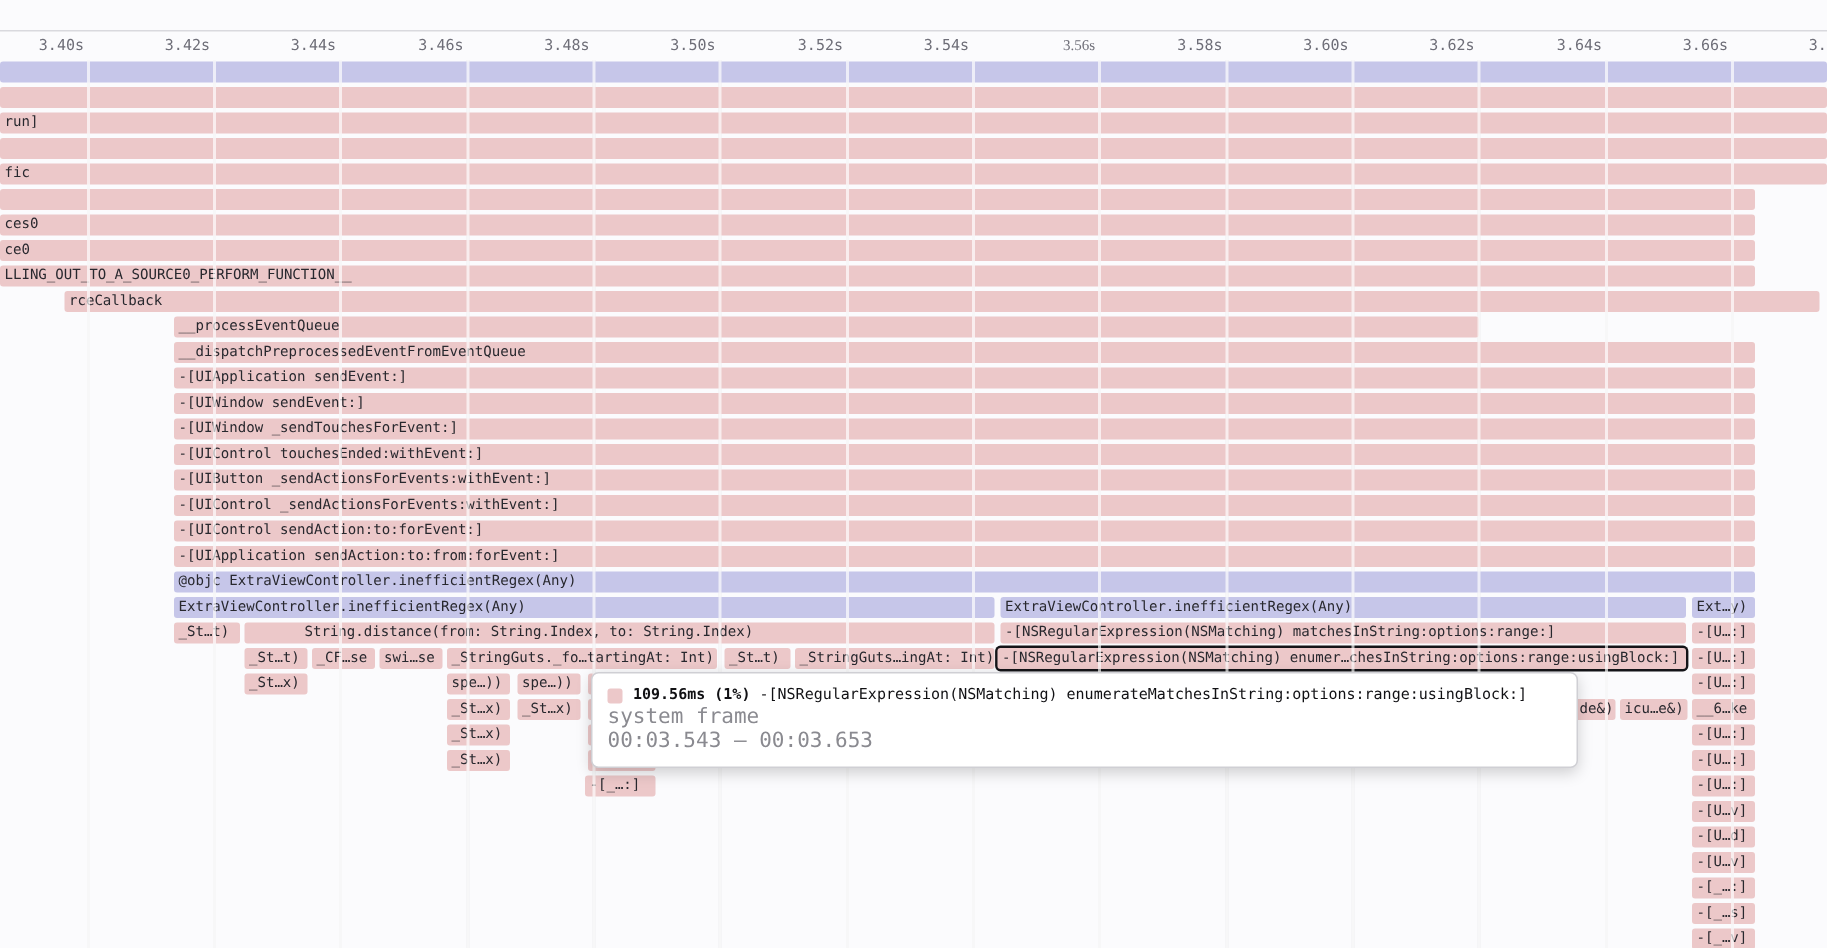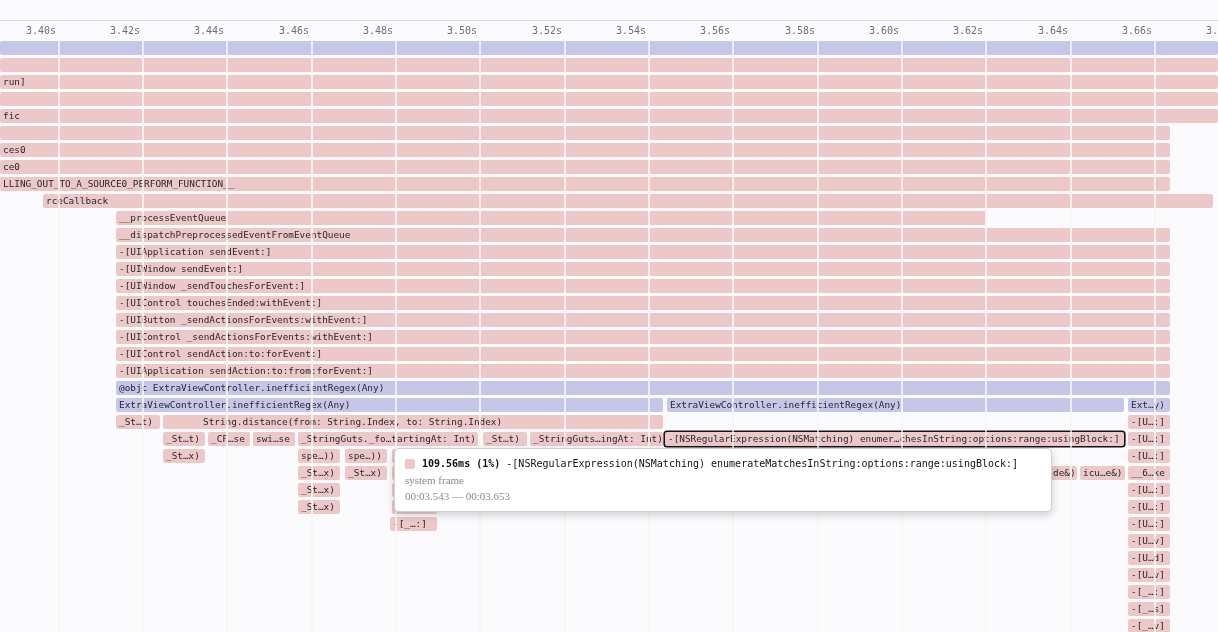--- a/index.html
+++ b/index.html
@@ -16,37 +16,37 @@
        font-size:9.4px;line-height:14.5px;color:#28282e;padding:0 0 0 3px;box-sizing:border-box;}
   .bar.system{background:#ecc8c9;}
   .bar.user{background:#c6c6e9;}
   .bar.selected{box-shadow:0 0 0 1.6px #141418;z-index:4;}
   .tooltip{position:absolute;z-index:10;background:#ffffff;border:1px solid #cfcfd4;border-radius:5px;
            box-shadow:0 3px 10px rgba(0,0,0,0.18);box-sizing:border-box;padding:9px 10px;
            display:flex;flex-direction:column;justify-content:space-between;}
   .tt-line1{display:flex;align-items:center;gap:7px;font-size:10px;color:#111114;white-space:pre;}
   .tt-swatch{width:10px;height:10px;border-radius:2px;flex:0 0 auto;}
   .tt-duration{font-weight:bold;}
-  .tt-gray{font-size:11px;color:#8a8a90;white-space:pre;font-family:Liberation Serif, serif;}
+  .tt-gray{font-size:14px;color:#8a8a90;white-space:pre;}
 </style>
 </head>
 <body>
 
 <div class="screen">
   <div class="top-rule"></div>
   <div class="ruler">
       <div class="ruler-label" style="left: 56px;">3.40s</div>
       <div class="ruler-label" style="left: 140px;">3.42s</div>
       <div class="ruler-label" style="left: 224px;">3.44s</div>
       <div class="ruler-label" style="left: 309px;">3.46s</div>
       <div class="ruler-label" style="left: 393px;">3.48s</div>
       <div class="ruler-label" style="left: 477px;">3.50s</div>
       <div class="ruler-label" style="left: 562px;">3.52s</div>
       <div class="ruler-label" style="left: 646px;">3.54s</div>
-      <div class="ruler-label" style="left: 730px;">3.56s</div>
+      <div class="ruler-label" style="left: 730px; font-family: Liberation Serif, serif;">3.56s</div>
       <div class="ruler-label" style="left: 815px;">3.58s</div>
       <div class="ruler-label" style="left: 899px;">3.60s</div>
       <div class="ruler-label" style="left: 983px;">3.62s</div>
       <div class="ruler-label" style="left: 1068px;">3.64s</div>
       <div class="ruler-label" style="left: 1152px; text-align: right;">3.66s</div>
       <div class="ruler-label" style="left: 1236px;">3.68s</div>
     </div>
   <div class="grids-under">
       <div class="grid-under" style="left: 58px;"></div>
       <div class="grid-under" style="left: 142px;"></div>
@@ -83,20 +83,21 @@
       <div class="bar system" style="left: 116px; top: 313px; width: 1054px;">-[UIButton _sendActionsForEvents:withEvent:]</div>
       <div class="bar system" style="left: 116px; top: 330px; width: 1054px;">-[UIControl _sendActionsForEvents:withEvent:]</div>
       <div class="bar system" style="left: 116px; top: 347px; width: 1054px;">-[UIControl sendAction:to:forEvent:]</div>
       <div class="bar system" style="left: 116px; top: 364px; width: 1054px;">-[UIApplication sendAction:to:from:forEvent:]</div>
       <div class="bar user" style="left: 116px; top: 381px; width: 1054px;">@objc ExtraViewController.inefficientRegex(Any)</div>
       <div class="bar user" style="left: 116px; top: 398px; width: 547px;">ExtraViewController.inefficientRegex(Any)</div>
       <div class="bar user" style="left: 667px; top: 398px; width: 457px;">ExtraViewController.inefficientRegex(Any)</div>
       <div class="bar user" style="left: 1128px; top: 398px; width: 42px;">Ext…y)</div>
       <div class="bar system" style="left: 116px; top: 415px; width: 44px;">_St…t)</div>
       <div class="bar system" style="left: 163px; top: 415px; width: 500px; padding-left: 40px;">String.distance(from: String.Index, to: String.Index)</div>
+      <div class="bar system" style="left: 667px; top: 415px; width: 457px;">-[NSRegularExpression(NSMatching) matchesInString:options:range:]</div>
       <div class="bar system" style="left: 1128px; top: 415px; width: 42px;">-[U…:]</div>
       <div class="bar system" style="left: 163px; top: 432px; width: 42px;">_St…t)</div>
       <div class="bar system" style="left: 208px; top: 432px; width: 42px;">_CF…se</div>
       <div class="bar system" style="left: 253px; top: 432px; width: 42px;">swi…se</div>
       <div class="bar system" style="left: 298px; top: 432px; width: 180px;">_StringGuts._fo…tartingAt: Int)</div>
       <div class="bar system" style="left: 483px; top: 432px; width: 44px;">_St…t)</div>
       <div class="bar system" style="left: 530px; top: 432px; width: 133px;">_StringGuts…ingAt: Int)</div>
       <div class="bar system selected" style="left: 665px; top: 432px; width: 459px;">-[NSRegularExpression(NSMatching) enumer…chesInString:options:range:usingBlock:]</div>
       <div class="bar system" style="left: 1128px; top: 432px; width: 42px;">-[U…:]</div>
       <div class="bar system" style="left: 163px; top: 449px; width: 42px;">_St…x)</div>

